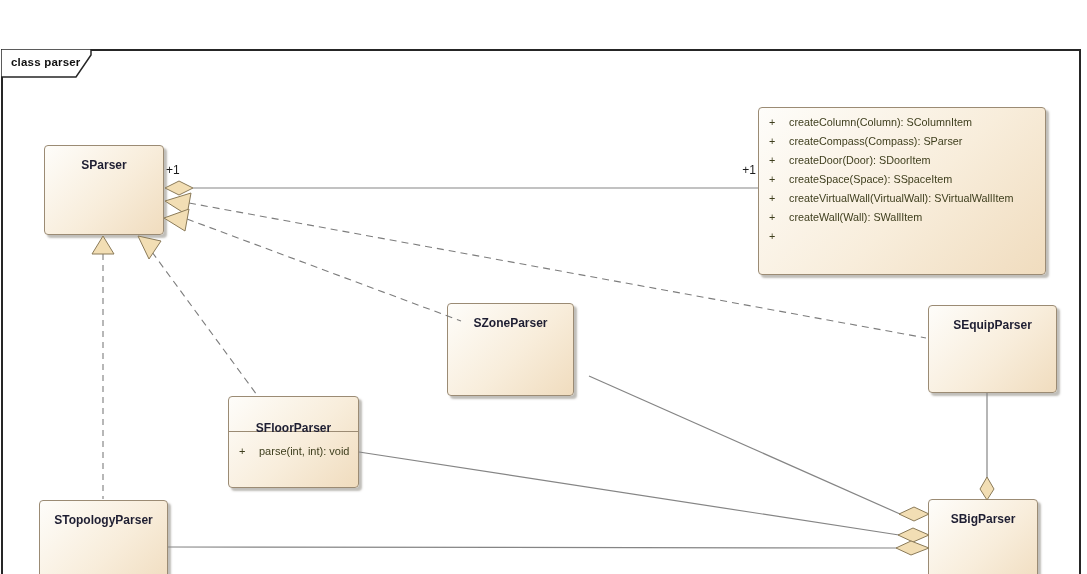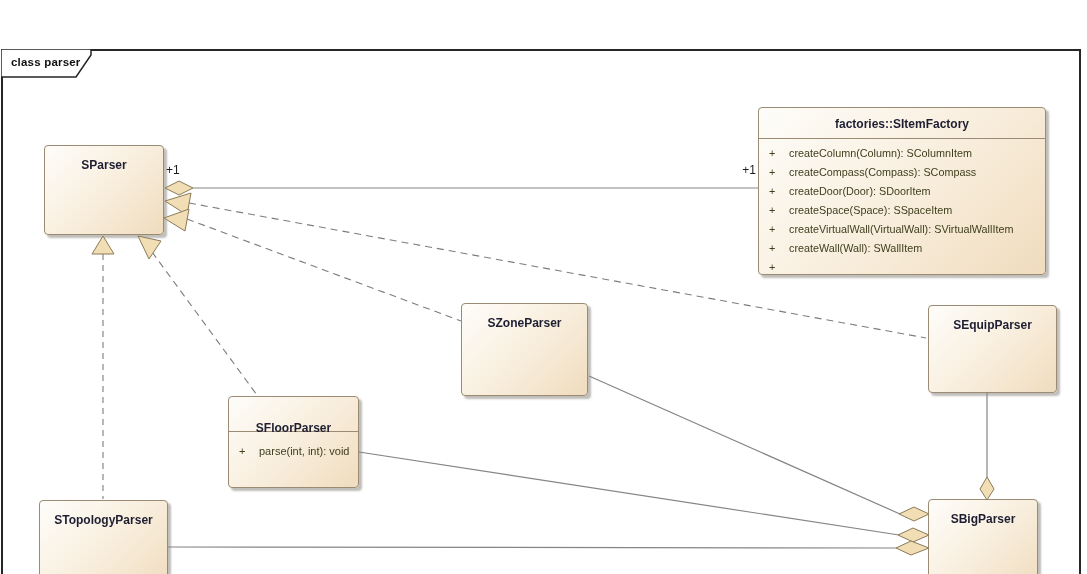--- a/index.html
+++ b/index.html
@@ -52,29 +52,28 @@
   <svg id="tab-shape" width="100" height="32">
     <polygon points="0,0 90,0 90,6 75,28 0,28" fill="#ffffff" stroke="#262626" stroke-width="1.5"></polygon>
   </svg>
   <div id="tab-label">class parser</div>
 
   <div class="cls" id="cls-sparser" style="left:44px;top:97px;width:120px;height:90px;">
     <div class="title">SParser</div>
   </div>
 
   <div class="cls has-methods" id="cls-factory" style="left:758px;top:59px;width:288px;height:168px;">
-    <div class="title">factories::SItemFactory</div>
     <div class="methods">
         <div class="m-row">
           <span class="m-vis">+</span>
           <span class="m-sig">createColumn(Column): SColumnItem</span>
         </div>
         <div class="m-row">
           <span class="m-vis">+</span>
-          <span class="m-sig">createCompass(Compass): SCompass</span>
+          <span class="m-sig">createCompass(Compass): SParser</span>
         </div>
         <div class="m-row">
           <span class="m-vis">+</span>
           <span class="m-sig">createDoor(Door): SDoorItem</span>
         </div>
         <div class="m-row">
           <span class="m-vis">+</span>
           <span class="m-sig">createSpace(Space): SSpaceItem</span>
         </div>
         <div class="m-row">
@@ -84,21 +83,21 @@
         <div class="m-row">
           <span class="m-vis">+</span>
           <span class="m-sig">createWall(Wall): SWallItem</span>
         </div>
         <div class="m-row">
           <span class="m-vis">+</span>
         </div>
       </div>
   </div>
 
-  <div class="cls" id="cls-szone" style="left:461px;top:255px;width:127px;height:93px;">
+  <div class="cls" id="cls-szone" style="left:447px;top:255px;width:127px;height:93px;">
     <div class="title">SZoneParser</div>
   </div>
 
   <div class="cls" id="cls-sequip" style="left:928px;top:257px;width:129px;height:88px;">
     <div class="title">SEquipParser</div>
   </div>
 
   <div class="cls has-methods" id="cls-sfloor" style="left:228px;top:348px;width:131px;height:92px;">
     <div class="title">SFloorParser</div>
     <div class="methods">

